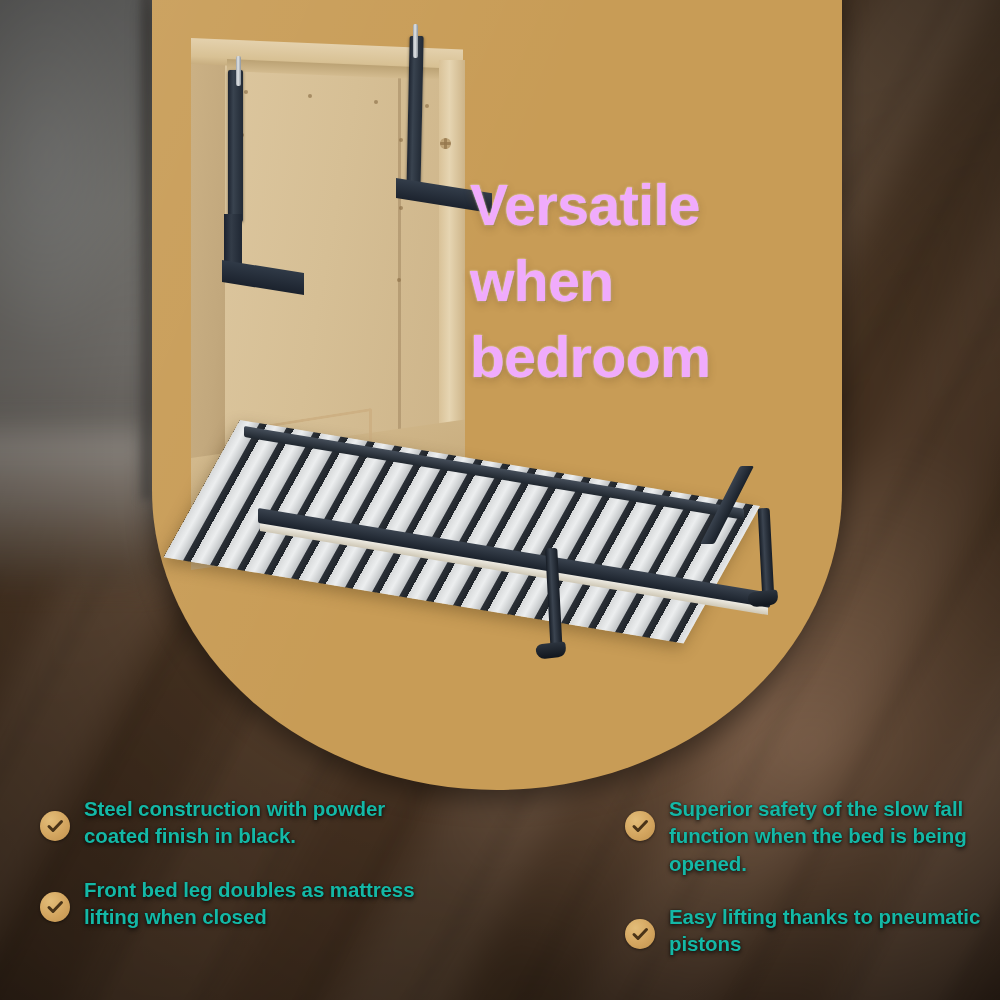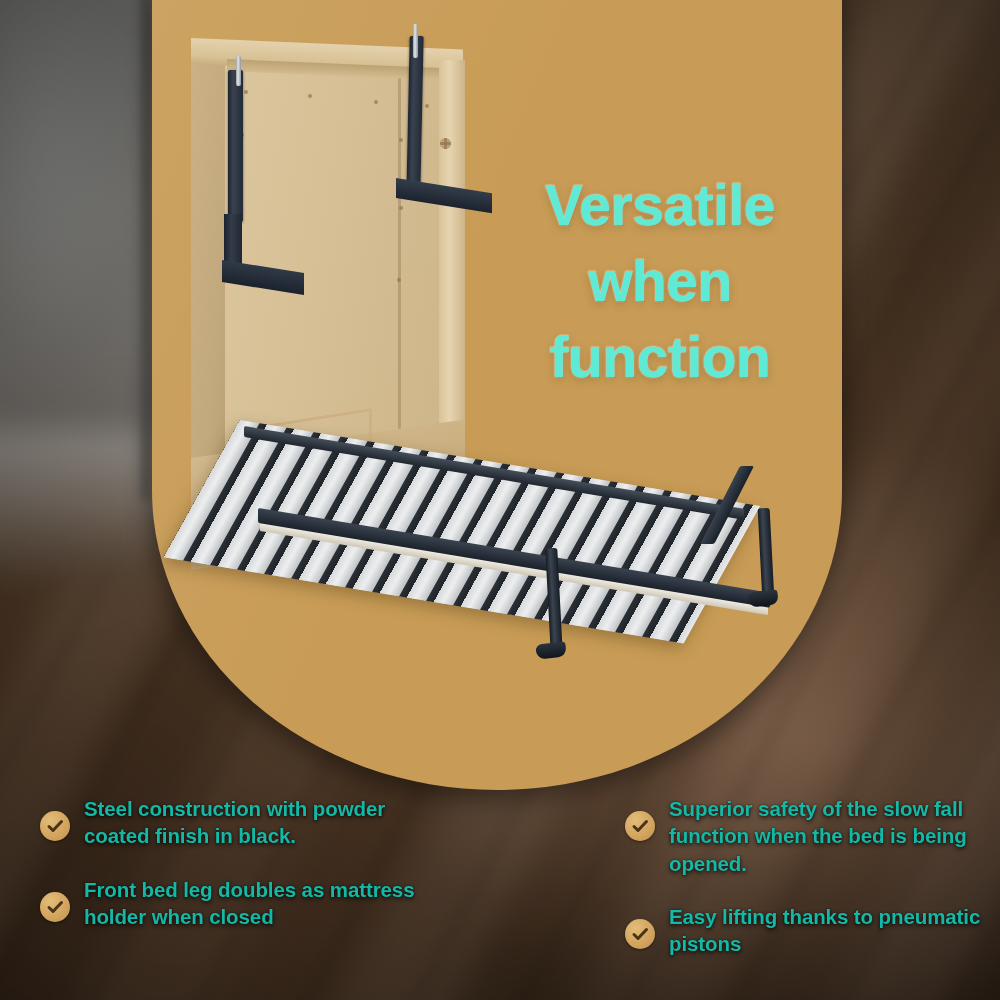--- a/index.html
+++ b/index.html
@@ -114,22 +114,21 @@
     background: linear-gradient(112deg, rgba(255,255,255,0.07) 0%, rgba(255,255,255,0) 45%);
     pointer-events: none;
   }
 
   
   .headline {
     position: absolute;
     left: 470px;
     top: 168px;
     width: 380px;
-    text-align: center;
-    color: #5eead4;
+    color: #f0abfc;
     font-size: 57px;
     font-weight: bold;
     line-height: 1.33;
     letter-spacing: -0.5px;
     text-shadow:
       0 0 2px rgba(255,252,240,0.95),
       1px 1px 0 rgba(120,88,40,0.40),
       0 3px 9px rgba(90,64,26,0.30);
   }
   .headline .hl-line { display: block; }
@@ -426,42 +425,42 @@
 
     <div class="leg leg-back"></div>
     <div class="foot foot-back"></div>
     <div class="leg leg-front"></div>
     <div class="foot foot-front"></div>
   </div>
 
   <div class="headline">
     <span class="hl-line">Versatile</span>
     <span class="hl-line">when</span>
-    <span class="hl-line">function</span>
+    <span class="hl-line">bedroom</span>
   </div>
 
   <div class="bullets">
 
     <div class="bullet-col col-left">
       <div class="bullet">
         <span class="check">
           <svg width="20" height="20" viewBox="0 0 20 20" aria-hidden="true">
             <path d="M4 10.5 L8 14.5 L16.5 5.5" fill="none" stroke="#4a3418" stroke-width="3" stroke-linecap="round" stroke-linejoin="round"></path>
           </svg>
         </span>
         <span class="bullet-text">Steel construction with powder coated finish in black.</span>
       </div>
 
       <div class="bullet">
         <span class="check">
           <svg width="20" height="20" viewBox="0 0 20 20" aria-hidden="true">
             <path d="M4 10.5 L8 14.5 L16.5 5.5" fill="none" stroke="#4a3418" stroke-width="3" stroke-linecap="round" stroke-linejoin="round"></path>
           </svg>
         </span>
-        <span class="bullet-text">Front bed leg doubles as mattress holder when closed</span>
+        <span class="bullet-text">Front bed leg doubles as mattress lifting when closed</span>
       </div>
     </div>
 
     <div class="bullet-col col-right">
       <div class="bullet">
         <span class="check">
           <svg width="20" height="20" viewBox="0 0 20 20" aria-hidden="true">
             <path d="M4 10.5 L8 14.5 L16.5 5.5" fill="none" stroke="#4a3418" stroke-width="3" stroke-linecap="round" stroke-linejoin="round"></path>
           </svg>
         </span>

